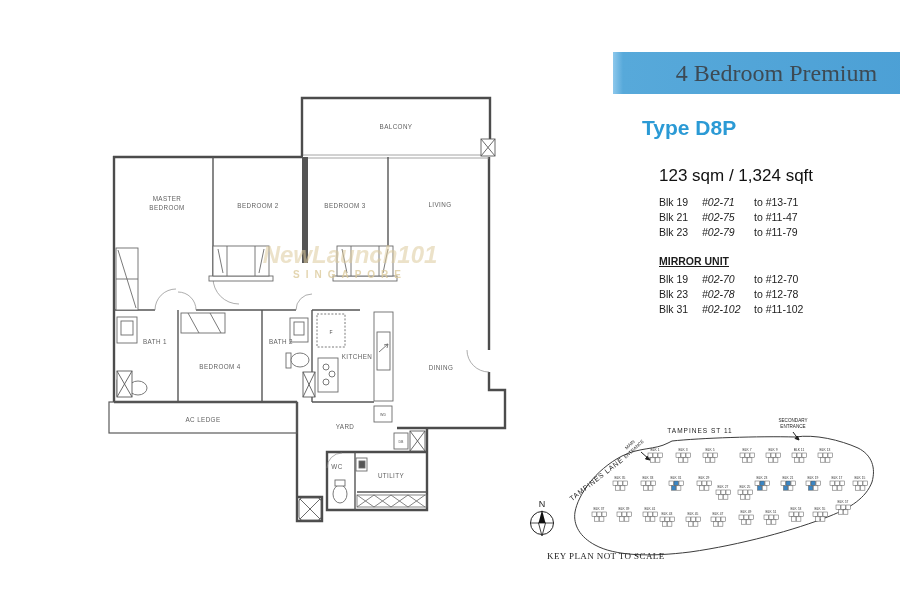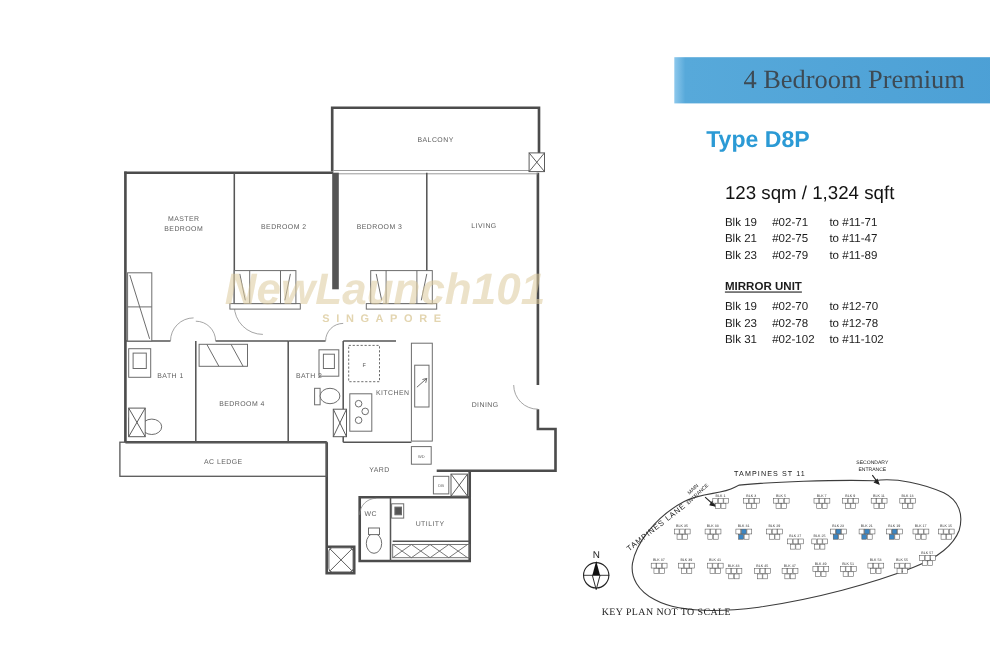--- a/index.html
+++ b/index.html
@@ -5,37 +5,37 @@
   html,body{margin:0;padding:0;background:#fff;}
   .canvas{position:relative;width:900px;height:600px;background:#fff;overflow:hidden;
           font-family:"Liberation Sans",sans-serif;}
   svg text{font-family:"Liberation Sans",sans-serif;}
 
   .fp-svg{position:absolute;left:0;top:0;}
   .kp-svg{position:absolute;left:520px;top:405px;}
 
   .watermark{position:absolute;left:195px;top:243px;width:310px;text-align:center;
              pointer-events:none;line-height:1;}
-  .wm1{font-style:italic;font-weight:bold;font-size:40px;color:rgba(220,202,156,.55);
+  .wm1{font-style:italic;font-weight:bold;font-size:24px;color:rgba(220,202,156,.55);
        font-family:"Liberation Sans",sans-serif;display:block;}
   .wm2{display:block;margin-top:3px;font-size:10px;font-weight:bold;letter-spacing:6px;
        color:rgba(220,202,156,.8);}
 
   .banner{position:absolute;left:613px;top:52px;width:327px;height:42px;
           background:linear-gradient(90deg,#8dc8ec 0px,#57a9da 10px,#4b9fd5 100%);
           display:flex;align-items:center;justify-content:center;
           font-family:"Liberation Serif",serif;font-size:24px;color:#3d4a54;}
   .type-label{position:absolute;left:642px;top:116px;font-size:21px;font-weight:bold;color:#2b9ad5;}
   .area-label{position:absolute;left:659px;top:166px;font-size:17px;font-weight:normal;color:#111;}
 
   .units{position:absolute;left:659px;top:194px;}
   .units.mirror{top:271px;}
   .unit-row{display:flex;height:15px;align-items:center;font-size:10.5px;color:#1c1c1c;}
   .u-blk{width:43px;}
-  .u-from{width:52px;}
+  .u-from{width:52px;font-style:italic;}
   .mirror-head{position:absolute;left:659px;top:255px;font-size:10.5px;font-weight:bold;
                color:#1c1c1c;text-decoration:underline;}
 
   .kp-note{position:absolute;left:547px;top:551px;font-size:9px;letter-spacing:.4px;color:#222;font-family:Liberation Serif, serif;}
 </style>
 </head>
 <body>
 
 <div class="canvas">
 
@@ -226,31 +226,31 @@
     <span>4 Bedroom Premium</span>
   </div>
 
   <div class="type-label">Type D8P</div>
   <div class="area-label">123 sqm / 1,324 sqft</div>
 
   <div class="units">
     <div class="unit-row">
       <span class="u-blk">Blk 19</span>
       <span class="u-from">#02-71</span>
-      <span class="u-to">to #11-71</span>
+      <span class="u-to">to #13-71</span>
     </div>
     <div class="unit-row">
       <span class="u-blk">Blk 21</span>
       <span class="u-from">#02-75</span>
       <span class="u-to">to #11-47</span>
     </div>
     <div class="unit-row">
       <span class="u-blk">Blk 23</span>
       <span class="u-from">#02-79</span>
-      <span class="u-to">to #11-89</span>
+      <span class="u-to">to #11-79</span>
     </div>
   </div>
 
   <div class="mirror-head">MIRROR UNIT</div>
 
   <div class="units mirror">
     <div class="unit-row">
       <span class="u-blk">Blk 19</span>
       <span class="u-from">#02-70</span>
       <span class="u-to">to #12-70</span>

